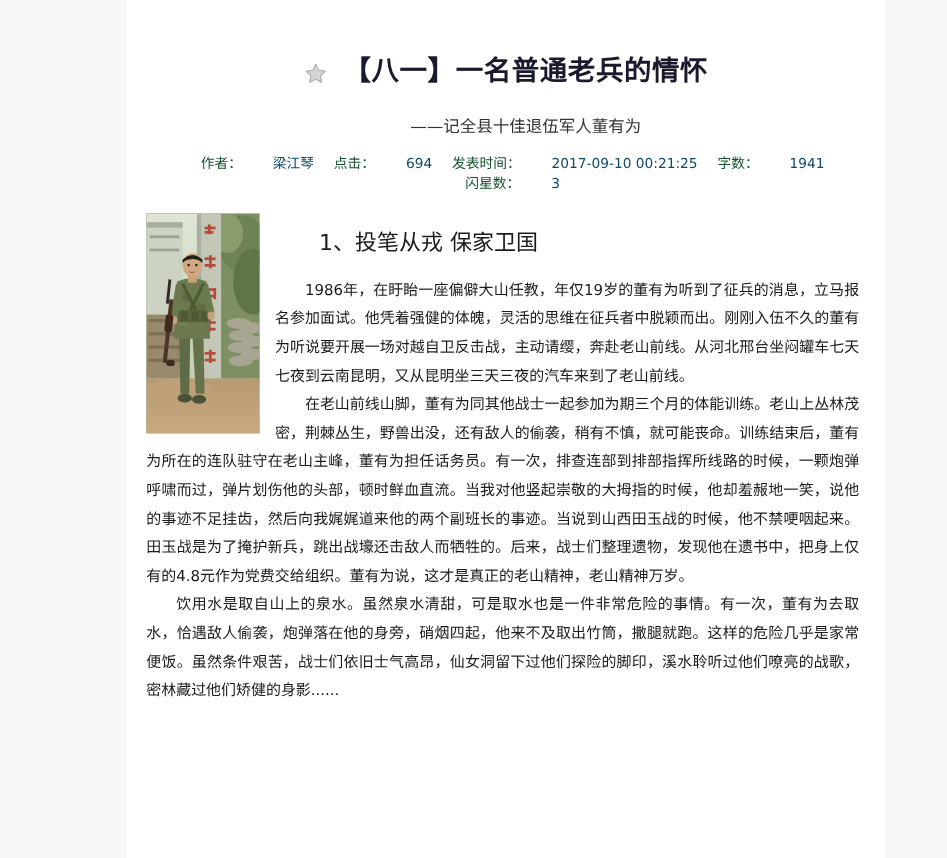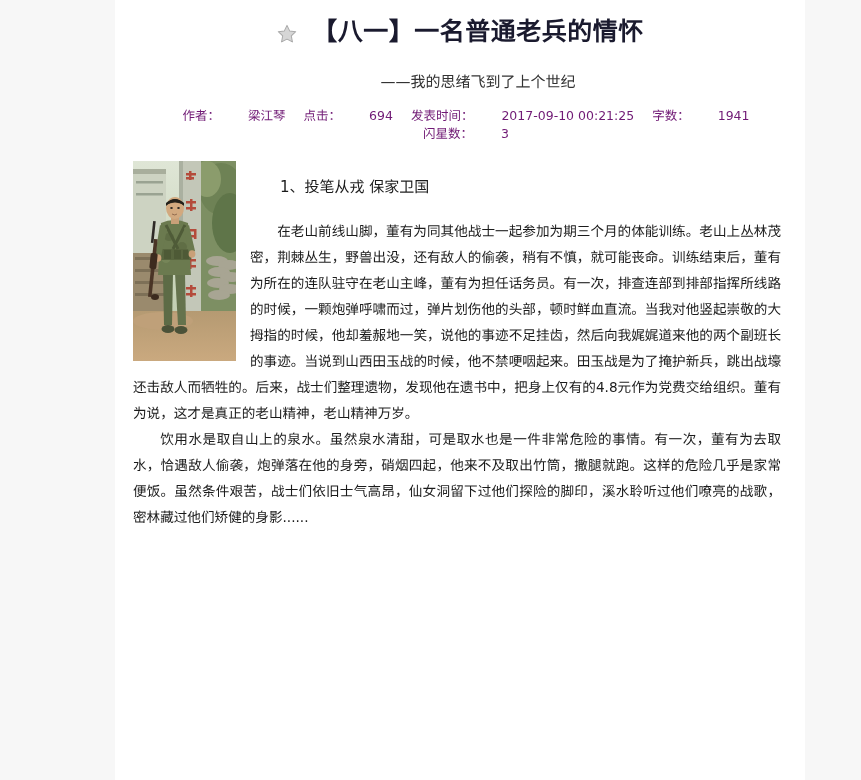--- a/index.html
+++ b/index.html
@@ -27,20 +27,21 @@
     width: 690px;
     min-height: 780px;
     background: #ffffff;
   }
 
   
   .title-row {
     display: flex;
     align-items: center;
     justify-content: center;
+    padding-top: 33px;
     gap: 14px;
     text-align: right;
   }
   .star-icon {
     width: 22px;
     height: 22px;
     display: inline-block;
     flex: 0 0 auto;
     position: relative;
     top: 2px;
@@ -70,40 +71,40 @@
     font-size: 12.5px;
     color: #666666;
     line-height: 1.4;
     padding-left: 12px;
   }
   .meta-item {
     display: inline-block;
     margin: 0 9px;
     white-space: nowrap;
   }
-  .meta-label { color: #701a75; }
-  .meta-value { color: #701a75; margin-left: 28px; }
+  .meta-label { color: #14532d; }
+  .meta-value { color: #0c4a6e; margin-left: 28px; }
 
   
   .article-body {
     margin-top: 14px;
     padding: 0 24px 0 18px;
     font-size: 13.6px;
     line-height: 26px;
     color: #1b1b1b;
     text-align: justify;
   }
   .article-body p {
     margin: 0 0 0 0;
     text-indent: 2em;
   }
   .para-spacer { height: 18px; }
   .section-heading {
     text-indent: 2em;
-    font-size: 15px;
+    font-size: 20px;
     color: #1b1b1b;
     line-height: 26px;
   }
 
   
   .photo-figure {
     float: left;
     width: 103px;
     height: 200px;
     margin: 5px 14px 6px 0;
@@ -122,21 +123,21 @@
 
     <div class="title-row">
       <span class="star-icon">
         <svg viewBox="0 0 24 24" width="22" height="22" aria-hidden="true">
           <path d="M12 2.6l2.9 6.0 6.6 0.9-4.8 4.6 1.2 6.5L12 17.6 6.1 20.6l1.2-6.5L2.5 9.5l6.6-0.9z" fill="#d6d6d6" stroke="#a9a9a9" stroke-width="1.1" stroke-linejoin="round"></path>
         </svg>
       </span>
       <h1 class="article-title">【八一】一名普通老兵的情怀</h1>
     </div>
 
-    <div class="article-subtitle">——我的思绪飞到了上个世纪</div>
+    <div class="article-subtitle">——记全县十佳退伍军人董有为</div>
 
     <div class="meta-bar">
       <span class="meta-item"><span class="meta-label">作者：</span><span class="meta-value">梁江琴</span></span><span class="meta-item"><span class="meta-label">点击：</span><span class="meta-value">694</span></span><span class="meta-item"><span class="meta-label">发表时间：</span><span class="meta-value">2017-09-10 00:21:25</span></span><span class="meta-item"><span class="meta-label">字数：</span><span class="meta-value">1941</span></span><span class="meta-item"><span class="meta-label">闪星数：</span><span class="meta-value">3</span></span>
     </div>
 
     <div class="article-body clearfix">
 
       <figure class="photo-figure">
         <svg viewBox="0 0 103 200" width="103" height="200" preserveAspectRatio="none" aria-hidden="true">
           <defs>
@@ -241,19 +242,20 @@
             <rect x="17" y="92" width="7" height="16" rx="2" fill="#3c2b1e" transform="rotate(6 20 100)"></rect>
             <rect x="19" y="60" width="2.6" height="22" fill="#2f2a26" transform="rotate(6 20 71)"></rect>
             <ellipse cx="22" cy="136" rx="4" ry="3" fill="#3c2b1e"></ellipse>
           </g>
         </svg>
       </figure>
 
       <div class="para-spacer"></div>
       <p class="section-heading">1、投笔从戎 保家卫国</p>
       <div class="para-spacer"></div>
+      <p>1986年，在盱眙一座偏僻大山任教，年仅19岁的董有为听到了征兵的消息，立马报名参加面试。他凭着强健的体魄，灵活的思维在征兵者中脱颖而出。刚刚入伍不久的董有为听说要开展一场对越自卫反击战，主动请缨，奔赴老山前线。从河北邢台坐闷罐车七天七夜到云南昆明，又从昆明坐三天三夜的汽车来到了老山前线。</p>
       <p>在老山前线山脚，董有为同其他战士一起参加为期三个月的体能训练。老山上丛林茂密，荆棘丛生，野兽出没，还有敌人的偷袭，稍有不慎，就可能丧命。训练结束后，董有为所在的连队驻守在老山主峰，董有为担任话务员。有一次，排查连部到排部指挥所线路的时候，一颗炮弹呼啸而过，弹片划伤他的头部，顿时鲜血直流。当我对他竖起崇敬的大拇指的时候，他却羞赧地一笑，说他的事迹不足挂齿，然后向我娓娓道来他的两个副班长的事迹。当说到山西田玉战的时候，他不禁哽咽起来。田玉战是为了掩护新兵，跳出战壕还击敌人而牺牲的。后来，战士们整理遗物，发现他在遗书中，把身上仅有的4.8元作为党费交给组织。董有为说，这才是真正的老山精神，老山精神万岁。</p>
       <p>饮用水是取自山上的泉水。虽然泉水清甜，可是取水也是一件非常危险的事情。有一次，董有为去取水，恰遇敌人偷袭，炮弹落在他的身旁，硝烟四起，他来不及取出竹筒，撒腿就跑。这样的危险几乎是家常便饭。虽然条件艰苦，战士们依旧士气高昂，仙女洞留下过他们探险的脚印，溪水聆听过他们嘹亮的战歌，密林藏过他们矫健的身影......</p>
 
     </div>
 
   </div>
 </div>
 
 </body></html>

